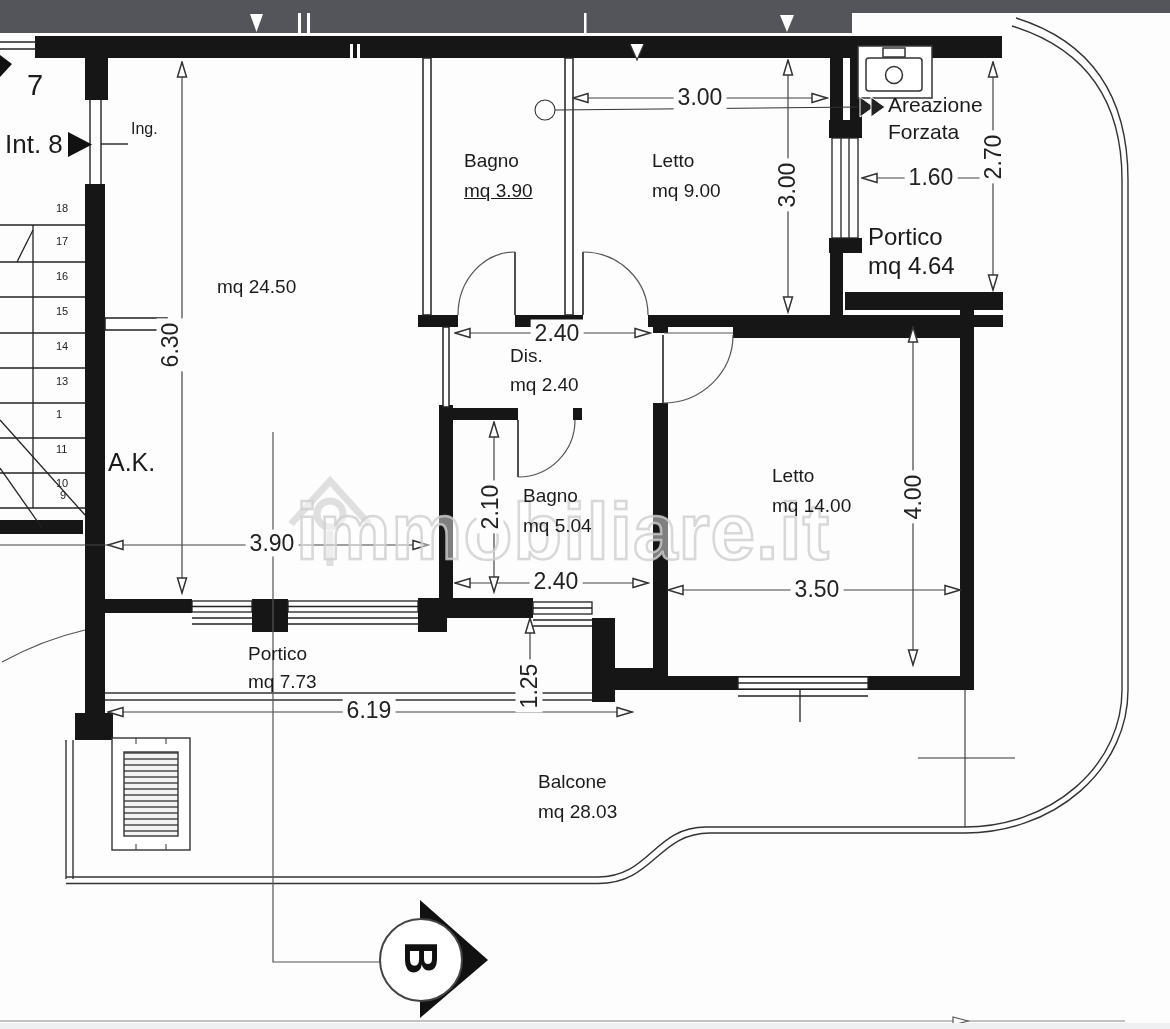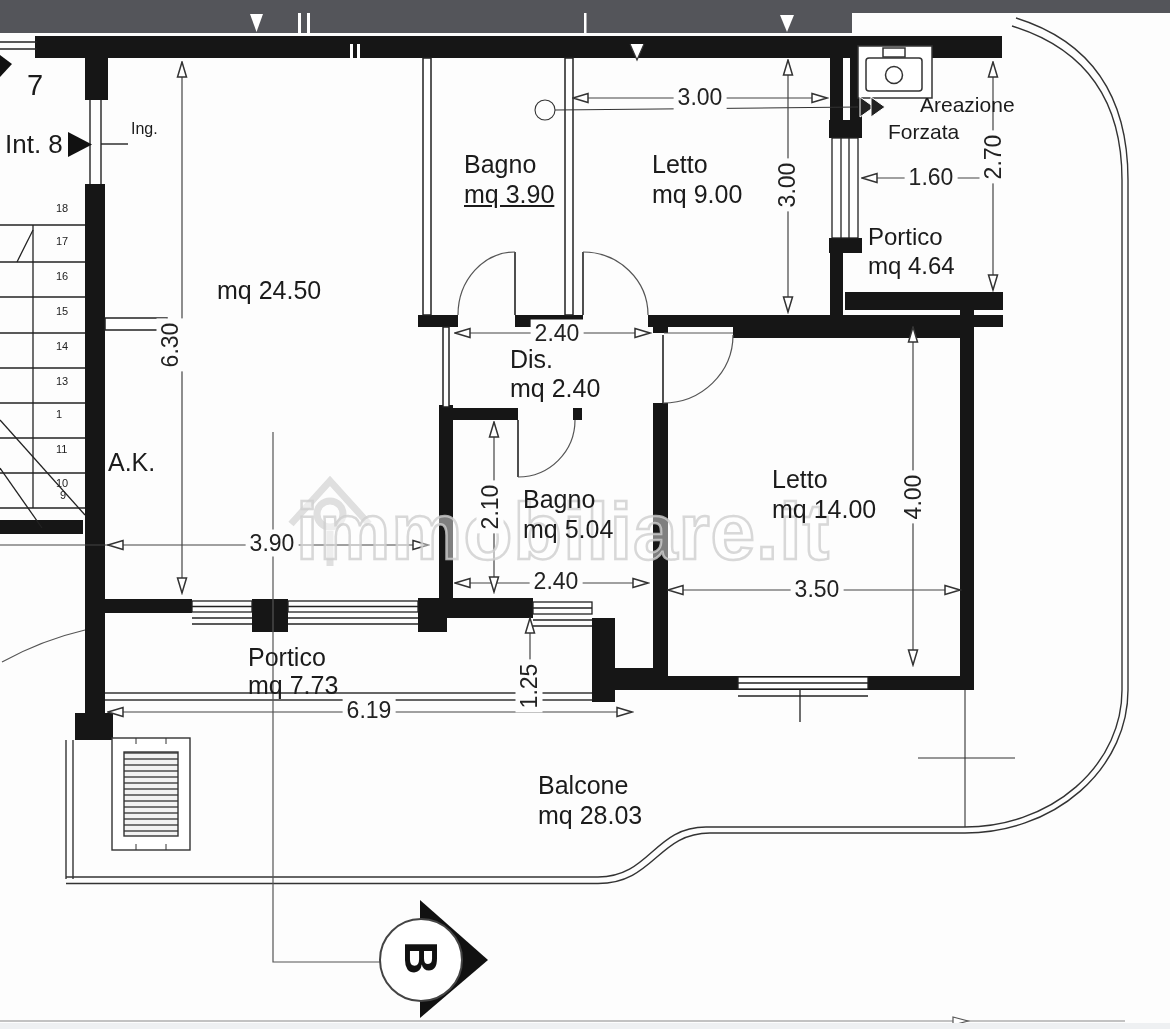--- a/index.html
+++ b/index.html
@@ -1,20 +1,20 @@
 <!DOCTYPE html>
 <html><head>
 <meta charset="utf-8">
 <style>
   html,body{margin:0;padding:0;background:#fff;}
   #stage{position:relative;width:1170px;height:1029px;background:#fdfdfd;overflow:hidden;
          font-family:"Liberation Sans",sans-serif;}
   #plan-svg{position:absolute;left:0;top:0;}
   .lbl{position:absolute;color:#1b1b1b;white-space:nowrap;line-height:1.05;}
-  .room{font-size:25px;}
+  .room{font-size:19px;}
   .small{font-size:21px;}
   .dim{position:absolute;transform:translate(-50%,-50%);background:#fdfdfd;padding:0 4px;
        font-size:23px;color:#222;white-space:nowrap;}
   .dim.v{transform:translate(-50%,-50%) rotate(-90deg);}
   .stair-num{position:absolute;width:26px;text-align:left;font-size:11px;color:#222;}
   .watermark{position:absolute;left:296px;top:486px;font-size:80px;font-weight:bold;
              color:rgba(255,255,255,0.45);-webkit-text-stroke:2.5px rgba(206,206,206,0.8);
              letter-spacing:1px;}
   .b-letter{position:absolute;left:421px;top:960px;font-size:46px;font-weight:bold;color:#111;
             transform:translate(-50%,-54%) rotate(90deg);}
@@ -245,21 +245,21 @@
 <div class="lbl room" style="left:510px;top:375px;">mq 2.40</div>
 <div class="lbl room" style="left:523px;top:486px;">Bagno</div>
 <div class="lbl room" style="left:523px;top:516px;">mq 5.04</div>
 <div class="lbl room" style="left:772px;top:466px;">Letto</div>
 <div class="lbl room" style="left:772px;top:496px;">mq 14.00</div>
 <div class="lbl room" style="left:248px;top:644px;">Portico</div>
 <div class="lbl room" style="left:248px;top:672px;">mq 7.73</div>
 <div class="lbl room" style="left:538px;top:772px;">Balcone</div>
 <div class="lbl room" style="left:538px;top:802px;">mq 28.03</div>
 
-<div class="lbl small" style="left:888px;top:94px;margin-left:32px;">Areazione</div>
+<div class="lbl small" style="left:888px;top:94px;">Areazione</div>
 <div class="lbl small" style="left:888px;top:121px;">Forzata</div>
 <div class="b-letter">B</div>
 
 <span class="dim" style="left:700px;top:97px;">3.00</span>
 <span class="dim v" style="left:787px;top:185px;">3.00</span>
 <span class="dim" style="left:931px;top:177px;">1.60</span>
 <span class="dim v" style="left:993px;top:157px;">2.70</span>
 <span class="dim v" style="left:170px;top:345px;">6.30</span>
 <span class="dim" style="left:557px;top:333px;">2.40</span>
 <span class="dim" style="left:556px;top:581px;">2.40</span>

